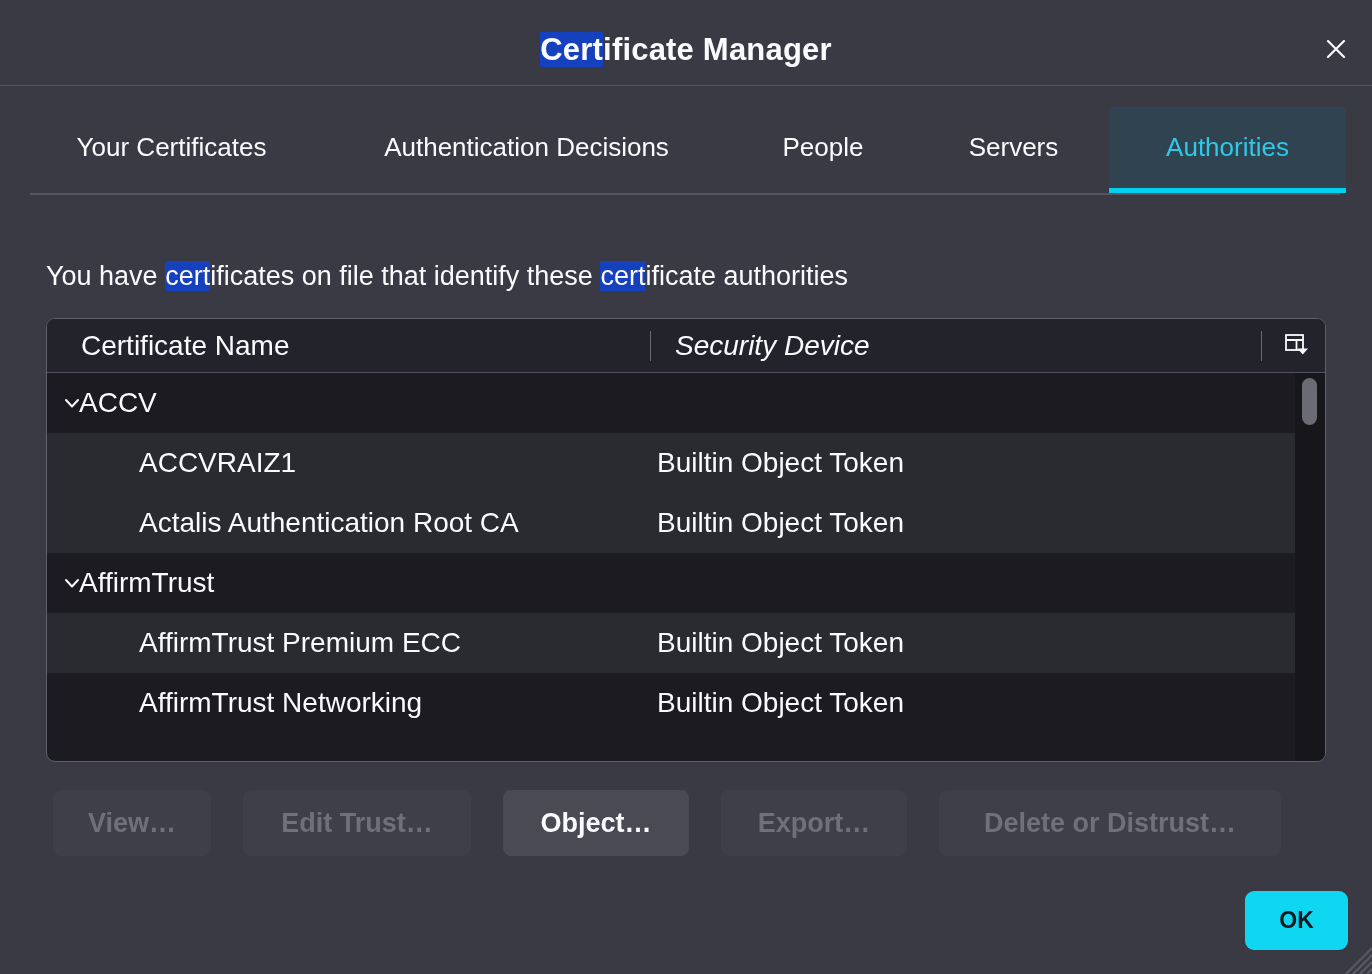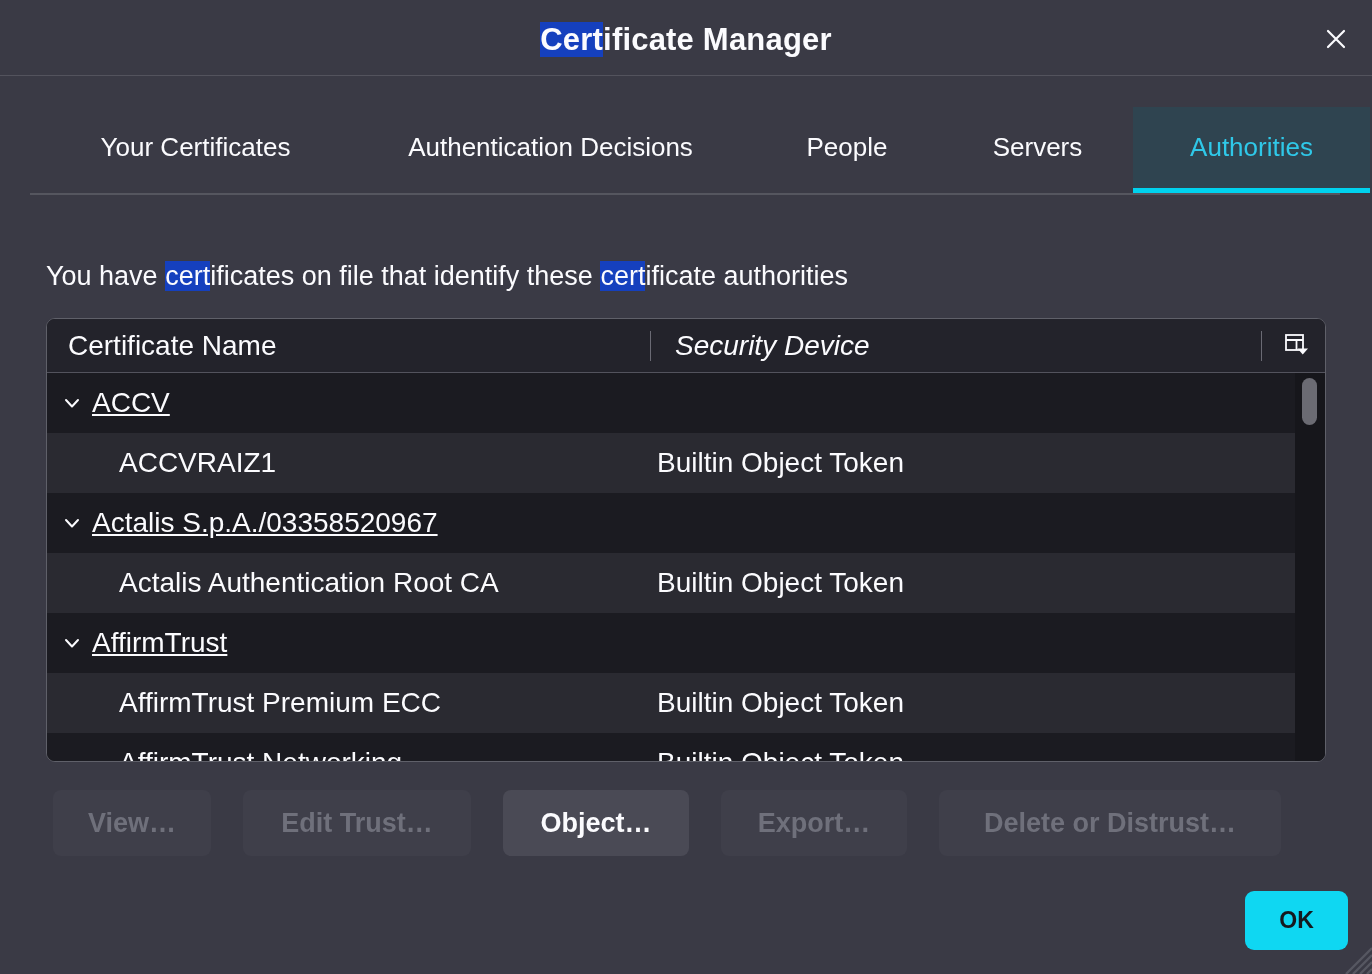--- a/index.html
+++ b/index.html
@@ -10,55 +10,55 @@
     --button-bg:#3f3f4a; --button-disabled-text:#6f707b; --button-enabled-bg:#4a4a55;
     --ok-bg:#0fd7f2; --ok-text:#15191e; --text:#fbfbfe;
   }
   *{box-sizing:border-box; margin:0; padding:0;}
   html,body{background:#2a2a32;}
   .window{
     position:relative; width:1372px; height:974px; background:var(--window-bg);
     color:var(--text); font-family:"Liberation Sans", sans-serif; overflow:hidden;
   }
   
-  .titlebar{position:absolute; top:4px; left:0; width:100%; height:72px;
+  .titlebar{position:absolute; top:14px; left:0; width:100%; height:72px;
     border-bottom:1px solid var(--titlebar-border);
     display:flex; align-items:center; justify-content:center;}
   .title{font-size:31px; font-weight:bold; letter-spacing:.2px;}
   .title .hl, .description .hl{background:var(--highlight-blue);}
   .close-btn{position:absolute; top:18px; right:18px; width:36px; height:36px;
     display:flex; align-items:center; justify-content:center; cursor:pointer; background:none; border:none;}
   
-  .tabstrip{position:absolute; top:107px; left:42px; display:flex;}
+  .tabstrip{position:absolute; top:107px; left:18px; display:flex;}
   .tab{height:86px; display:flex; align-items:center; justify-content:center;
     font-size:26px; color:var(--text); border-bottom:5px solid transparent; cursor:pointer;}
   .tab-0{width:307px}.tab-1{width:403px}.tab-2{width:190px}.tab-3{width:191px}.tab-4{width:237px}
   .tab.active{background:var(--tab-active-bg); color:var(--tab-active-text);
     border-bottom-color:var(--tab-underline);}
   .strip-line{position:absolute; top:193px; left:30px; width:1310px; height:2px; background:var(--tabstrip-line);}
   
   .description{position:absolute; top:261px; left:46px; font-size:27px;}
   
   .table{position:absolute; top:318px; left:46px; width:1280px; height:444px;
     border:1px solid var(--table-border); border-radius:9px; overflow:hidden; background:var(--row-dark);}
   .thead{position:relative; height:54px; background:var(--header-bg);
     border-bottom:1px solid #53535d; display:flex; align-items:center; font-size:28px;}
-  .th-name{padding-left:21px;}
+  .th-name{padding-left:34px;}
   .col-div1{position:absolute; left:603px; top:12px; width:1px; height:30px; background:#6a6a74;}
   .th-device{position:absolute; left:628px;font-style:italic;}
   .col-div2{position:absolute; left:1214px; top:12px; width:1px; height:30px; background:#6a6a74;}
   .col-picker{position:absolute; left:1230px; top:11px; width:40px; height:32px;
     display:flex; align-items:center; justify-content:center; cursor:pointer; background:none; border:none;}
   .tbody{position:relative; height:388px; overflow:hidden;}
   .rows{position:absolute; top:0; left:0; width:100%;}
   .row{position:relative; height:60px; display:flex; align-items:center; font-size:28px; cursor:default;}
   .row.dark{background:var(--row-dark);} .row.light{background:var(--row-light);}
   .twisty{position:absolute; left:15px; top:19px; width:22px; height:22px; display:flex; align-items:center;}
-  .row .name.parent{padding-left:45px;text-decoration:underline;}
-  .row .name.child{padding-left:72px;}
+  .row .name.parent{padding-left:32px;}
+  .row .name.child{padding-left:92px;}
   .row .device{position:absolute; left:610px;}
   .scroll-track{position:absolute; top:0; right:0; width:30px; height:100%; background:var(--scroll-track);}
   .scroll-thumb{position:absolute; top:5px; right:8px; width:15px; height:47px;
     border-radius:8px; background:var(--scroll-thumb); cursor:pointer;}
   
   .button-row{position:absolute; top:790px; left:53px; display:flex; gap:32px;}
   .btn{height:66px; border:none; border-radius:8px; font-family:inherit;
     font-size:27px; font-weight:bold; display:flex; align-items:center; justify-content:center;}
   .btn-0{width:158px}.btn-1{width:228px}.btn-2{width:186px}.btn-3{width:186px}.btn-4{width:342px}
   .btn.disabled{background:var(--button-bg); color:var(--button-disabled-text);}
@@ -129,28 +129,20 @@
               <svg width="20" height="20" viewBox="0 0 20 20">
                 <path d="M4 7 L10 13.5 L16 7" stroke="#fbfbfe" stroke-width="2" fill="none" stroke-linecap="round" stroke-linejoin="round"></path>
               </svg>
             </span>
             <span class="name parent">ACCV</span>
           </div>
           <div class="row light">
             <span class="name child">ACCVRAIZ1</span>
             <span class="device">Builtin Object Token</span>
           </div>
-          <div class="row dark">
-            <span class="twisty">
-              <svg width="20" height="20" viewBox="0 0 20 20">
-                <path d="M4 7 L10 13.5 L16 7" stroke="#fbfbfe" stroke-width="2" fill="none" stroke-linecap="round" stroke-linejoin="round"></path>
-              </svg>
-            </span>
-            <span class="name parent">Actalis S.p.A./03358520967</span>
-          </div>
           <div class="row light">
             <span class="name child">Actalis Authentication Root CA</span>
             <span class="device">Builtin Object Token</span>
           </div>
           <div class="row dark">
             <span class="twisty">
               <svg width="20" height="20" viewBox="0 0 20 20">
                 <path d="M4 7 L10 13.5 L16 7" stroke="#fbfbfe" stroke-width="2" fill="none" stroke-linecap="round" stroke-linejoin="round"></path>
               </svg>
             </span>

